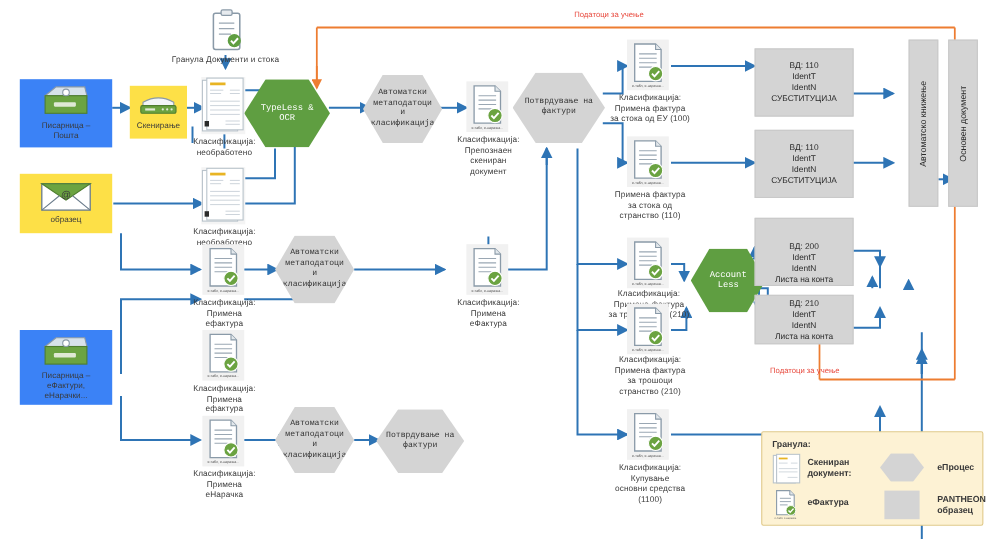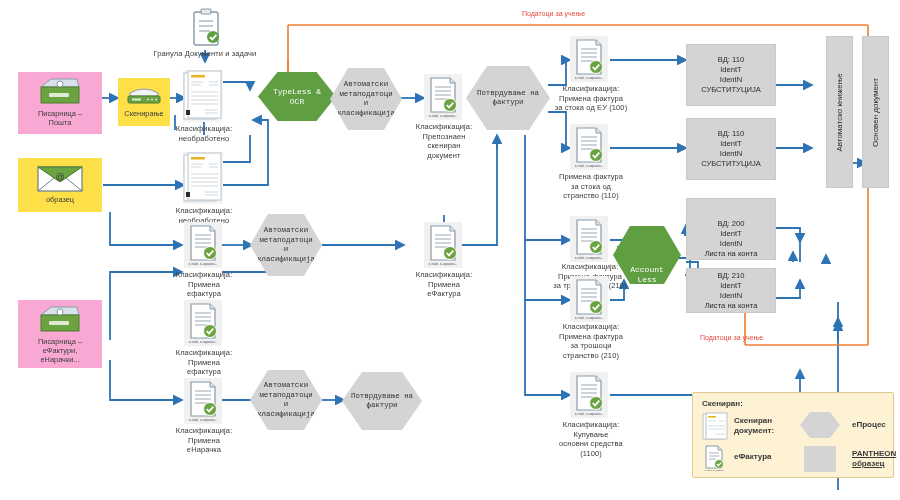--- a/index.html
+++ b/index.html
@@ -14,21 +14,21 @@
   .boxgrey{background:#d4d4d4;border:1px solid #c9c9c9;display:flex;align-items:center;justify-content:center;
            text-align:center;color:#2b2b2b;font-size:7.6px;line-height:10px;}
   .boxvert{background:#d4d4d4;border:1px solid #c9c9c9;}
   .boxvert span{display:block;white-space:nowrap;transform:rotate(-90deg);transform-origin:center;
                 font-size:8px;color:#2b2b2b;}
   .vwrap{width:100%;height:100%;display:flex;align-items:center;justify-content:center;}
 
   
   .tile{background:#fde047;display:flex;flex-direction:column;align-items:center;justify-content:flex-start;
         padding-top:5px;box-sizing:border-box;}
-  .tile.green{background:#f9a8d4;}
+  .tile.green{background:#3b82f6;}
   .tile-label{font-size:7.4px;line-height:9px;text-align:center;color:#3a3a3a;margin-top:2px;}
 
   
   .hex{position:absolute;display:flex;align-items:center;justify-content:center;text-align:center;
        clip-path:polygon(25% 0,75% 0,100% 50%,75% 100%,25% 100%,0 50%);}
   .hex.grey{background:#d4d4d4;color:#333;}
   .hex.green{background:#5f9e41;color:#ffffff;}
   .hex span{font-size:7.4px;line-height:9.5px;display:block;padding:0 6px;font-family:Liberation Mono, monospace;}
 
   
@@ -153,21 +153,21 @@
       <rect x="11" y="1" width="10" height="5" rx="1.5" fill="#e7ebef" stroke="#8a9aa8" stroke-width="1.2"></rect>
       <g stroke="#9aa7b3" stroke-width="1.2">
           <line x1="9" y1="13" x2="23" y2="13"></line>
           <line x1="9" y1="18" x2="23" y2="18"></line>
           <line x1="9" y1="23" x2="20" y2="23"></line>
         </g>
       <circle cx="23" cy="29" r="6" fill="#5f9e41"></circle>
       <path d="M20,29 l2.2,2.4 l4.2,-4.6" stroke="#fff" stroke-width="1.8" fill="none"></path>
     </svg>
   </div>
-  <div class="caption" style="left:145px;top:49px;width:120px;">Гранула Документи и задачи</div>
+  <div class="caption" style="left:145px;top:49px;width:120px;">Гранула Документи и стока</div>
 
   <div class="node tile green" style="left:18px;top:72px;width:84px;height:62px;">
     <svg viewBox="0 0 46 30" width="46" height="30">
       <path d="M4,10 L14,2 L40,2 L42,10 Z" fill="#d7e2ea" stroke="#8a9aa8" stroke-width="1"></path>
       <rect x="4" y="10" width="38" height="16" fill="#6ba341" stroke="#4e7d2f" stroke-width="1"></rect>
       <rect x="12" y="16" width="20" height="4" rx="1" fill="#dfe9d4"></rect>
       <circle cx="23" cy="7" r="3" fill="#fff" stroke="#8a9aa8" stroke-width="1"></circle>
     </svg>
     <div class="tile-label" style="white-space:pre-line;">Писарница –
 Пошта</div>
@@ -303,21 +303,21 @@
         </g>
       <circle cx="26" cy="31" r="6.5" fill="#6ba341" stroke="#fff" stroke-width="1"></circle>
       <path d="M22.7,31 l2.3,2.4 l4.3,-4.8" stroke="#fff" stroke-width="1.7" fill="none"></path>
       <text x="19" y="43" font-size="3.2" fill="#555" text-anchor="middle" font-family="Liberation Sans">е-табл, е-нарачка...</text>
     </svg>
   </div>
   <div class="caption" style="left:163px;top:426px;width:82px;white-space:pre-line;">Класификација:
 Примена
 еНарачка</div>
 
-  <div class="hex green" style="left:222px;top:72px;width:78px;height:49px;margin-left:36px;">
+  <div class="hex green" style="left:222px;top:72px;width:78px;height:62px;">
     <span style="white-space:pre-line;font-size:8px;">TypeLess &amp;
 OCR</span>
   </div>
 
   <div class="hex grey" style="left:330px;top:68px;width:72px;height:62px;">
     <span style="white-space:pre-line;">Автоматски
 метаподатоци и
 класификација</span>
   </div>
 
@@ -336,21 +336,21 @@
   <div class="hex grey" style="left:466px;top:66px;width:84px;height:64px;">
     <span style="white-space:pre-line;">Потврдување на
 фактури</span>
   </div>
 
   <div class="hex grey" style="left:342px;top:372px;width:80px;height:58px;">
     <span style="white-space:pre-line;">Потврдување на
 фактури</span>
   </div>
 
-  <div class="hex green" style="left:613px;top:226px;width:68px;height:58px;align-items:flex-end;">
+  <div class="hex green" style="left:628px;top:226px;width:68px;height:58px;">
     <span style="white-space:pre-line;font-size:8px;">Account
 Less</span>
   </div>
 
   <div class="docthumb" style="left:424px;top:74px;width:38px;height:46px;">
     <svg viewBox="0 0 38 46" width="38" height="46">
       <path d="M7,4 L26,4 L31,9 L31,38 L7,38 Z" fill="#fff" stroke="#8a9aa8" stroke-width="1.2"></path>
       <path d="M26,4 L26,9 L31,9" fill="#e3e8ec" stroke="#8a9aa8" stroke-width="1"></path>
       <g stroke="#9aa7b3" stroke-width="1">
           <line x1="11" y1="13" x2="27" y2="13"></line>
@@ -518,21 +518,21 @@
   <div class="node boxvert" style="left:862px;top:36px;width:27px;height:152px;">
     <div class="vwrap">
         <span>Основен документ</span>
       </div>
   </div>
 
   <div class="learnlabel" style="left:522px;top:10px;">Податоци за учење</div>
   <div class="learnlabel" style="left:700px;top:334px;">Податоци за учење</div>
 
   <div class="legend" style="left:692px;top:392px;width:200px;height:84px;"></div>
-  <div class="legend-title" style="left:702px;top:399px;">Скениран:</div>
+  <div class="legend-title" style="left:702px;top:399px;">Гранула:</div>
 
   <div class="node" style="left:702px;top:412px;width:26px;height:28px;">
     <svg viewBox="0 0 26 28" width="26" height="28">
       <rect x="1" y="2" width="20" height="25" fill="#fff" stroke="#b9c3cb" stroke-width="1"></rect>
       <rect x="4" y="1" width="21" height="26" fill="#fff" stroke="#b9c3cb" stroke-width="1"></rect>
       <rect x="6" y="4" width="8" height="1.6" fill="#e8b423"></rect>
       <g stroke="#c6ced6" stroke-width="0.7">
           <line x1="6" y1="9" x2="14" y2="9"></line>
           <line x1="17" y1="9" x2="23" y2="9"></line>
           <line x1="6" y1="14" x2="23" y2="14"></line>
@@ -557,16 +557,16 @@
       <path d="M14.8,20 l1.6,1.7 l3,-3.3" stroke="#fff" stroke-width="1.3" fill="none"></path>
       <text x="12" y="27.4" font-size="2.4" fill="#555" text-anchor="middle" font-family="Liberation Sans">е-табл, е-нарачка</text>
     </svg>
   </div>
   <div class="legend-lbl" style="left:734px;top:452px;">еФактура</div>
 
   <div class="legend-hex" style="left:800px;top:412px;width:40px;height:26px;"></div>
   <div class="legend-lbl" style="left:852px;top:420px;">еПроцес</div>
 
   <div class="legend-box" style="left:804px;top:446px;width:32px;height:26px;"></div>
-  <div class="legend-lbl" style="left:852px;top:449px;white-space:pre-line;text-decoration:underline;">PANTHEON
+  <div class="legend-lbl" style="left:852px;top:449px;white-space:pre-line;">PANTHEON
 образец</div>
 
 </div>
 
 </body></html>

